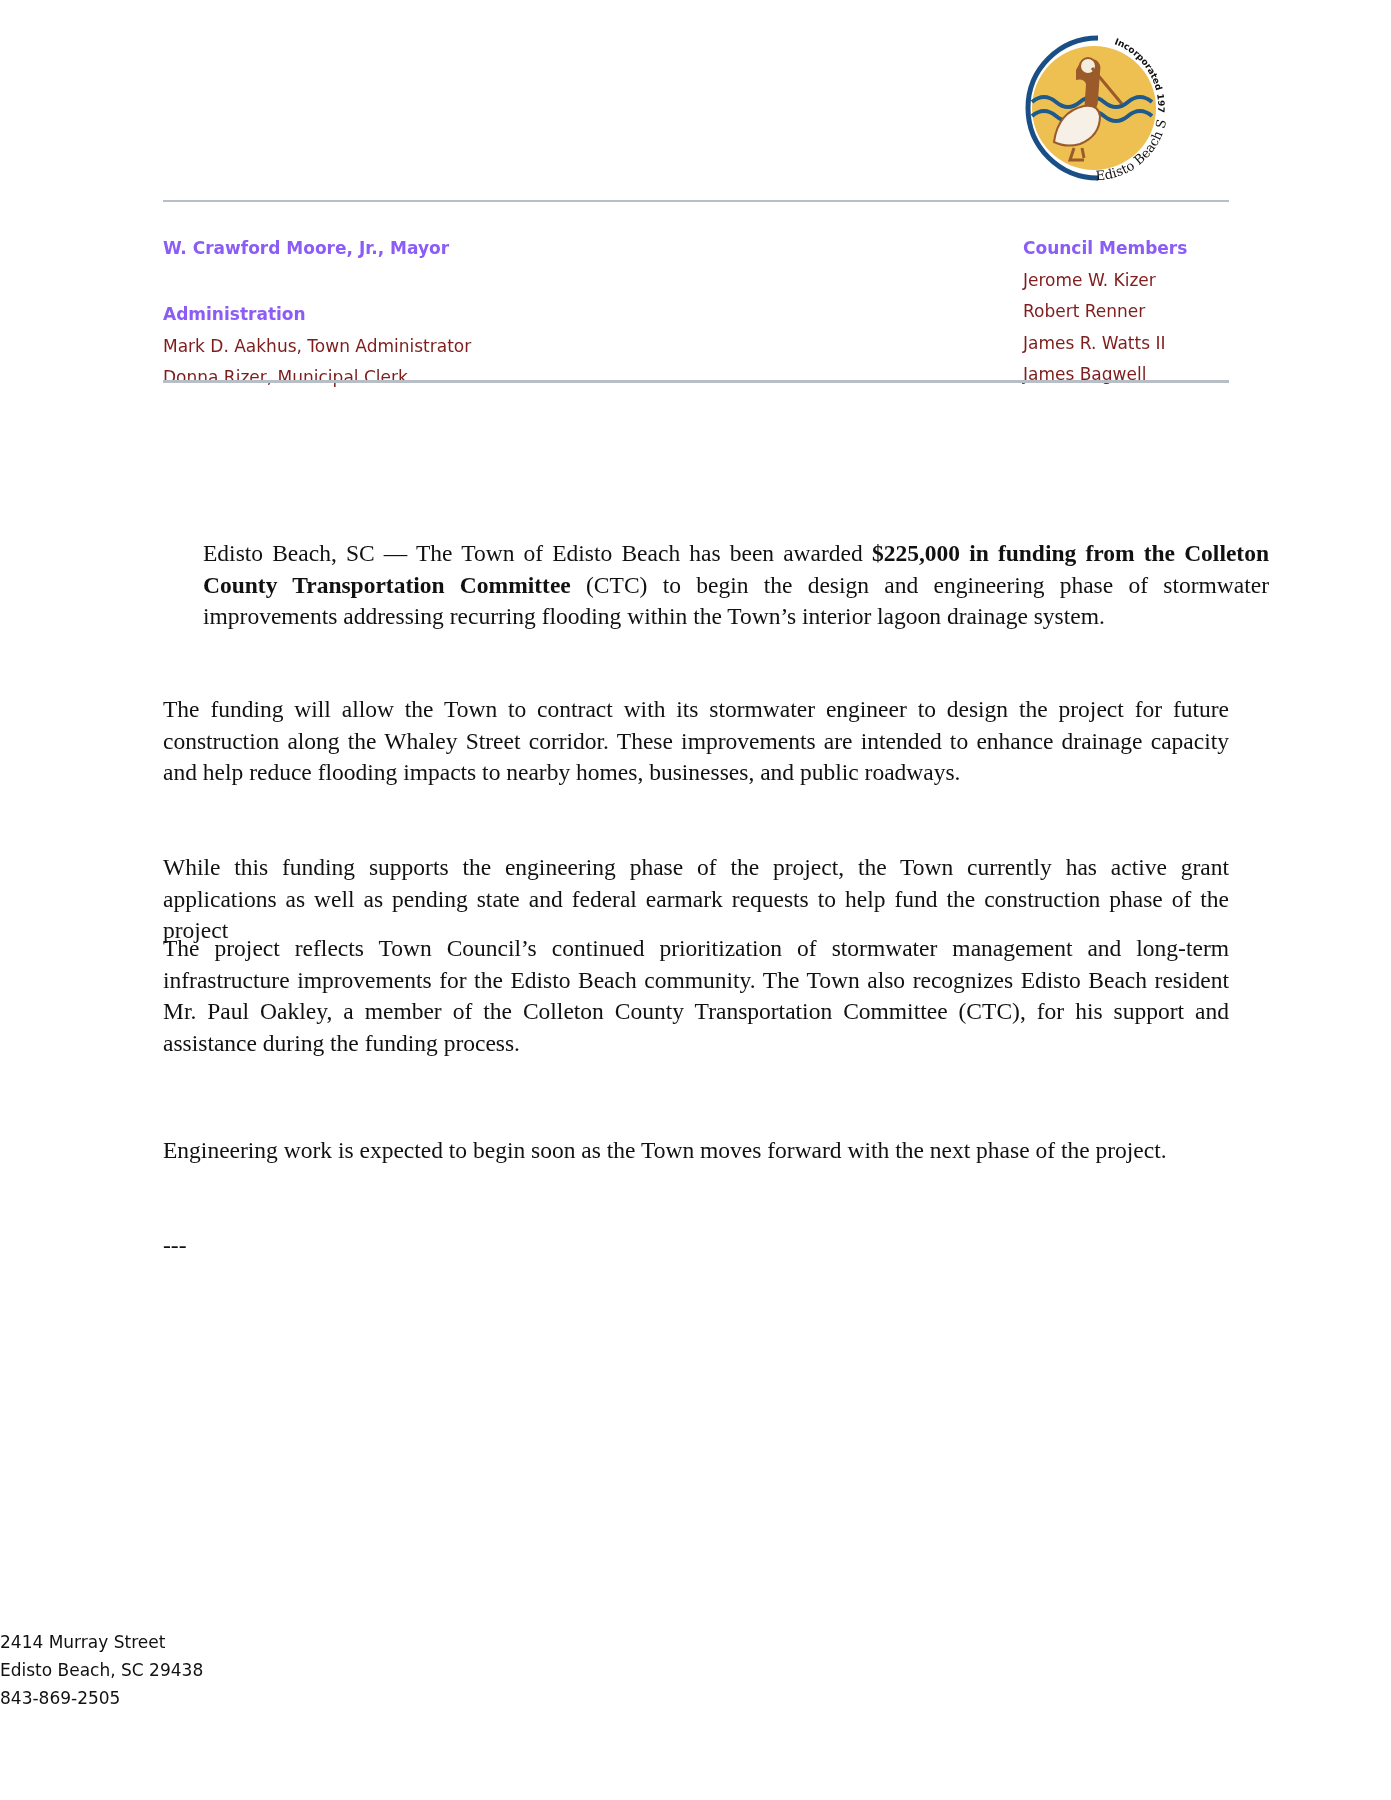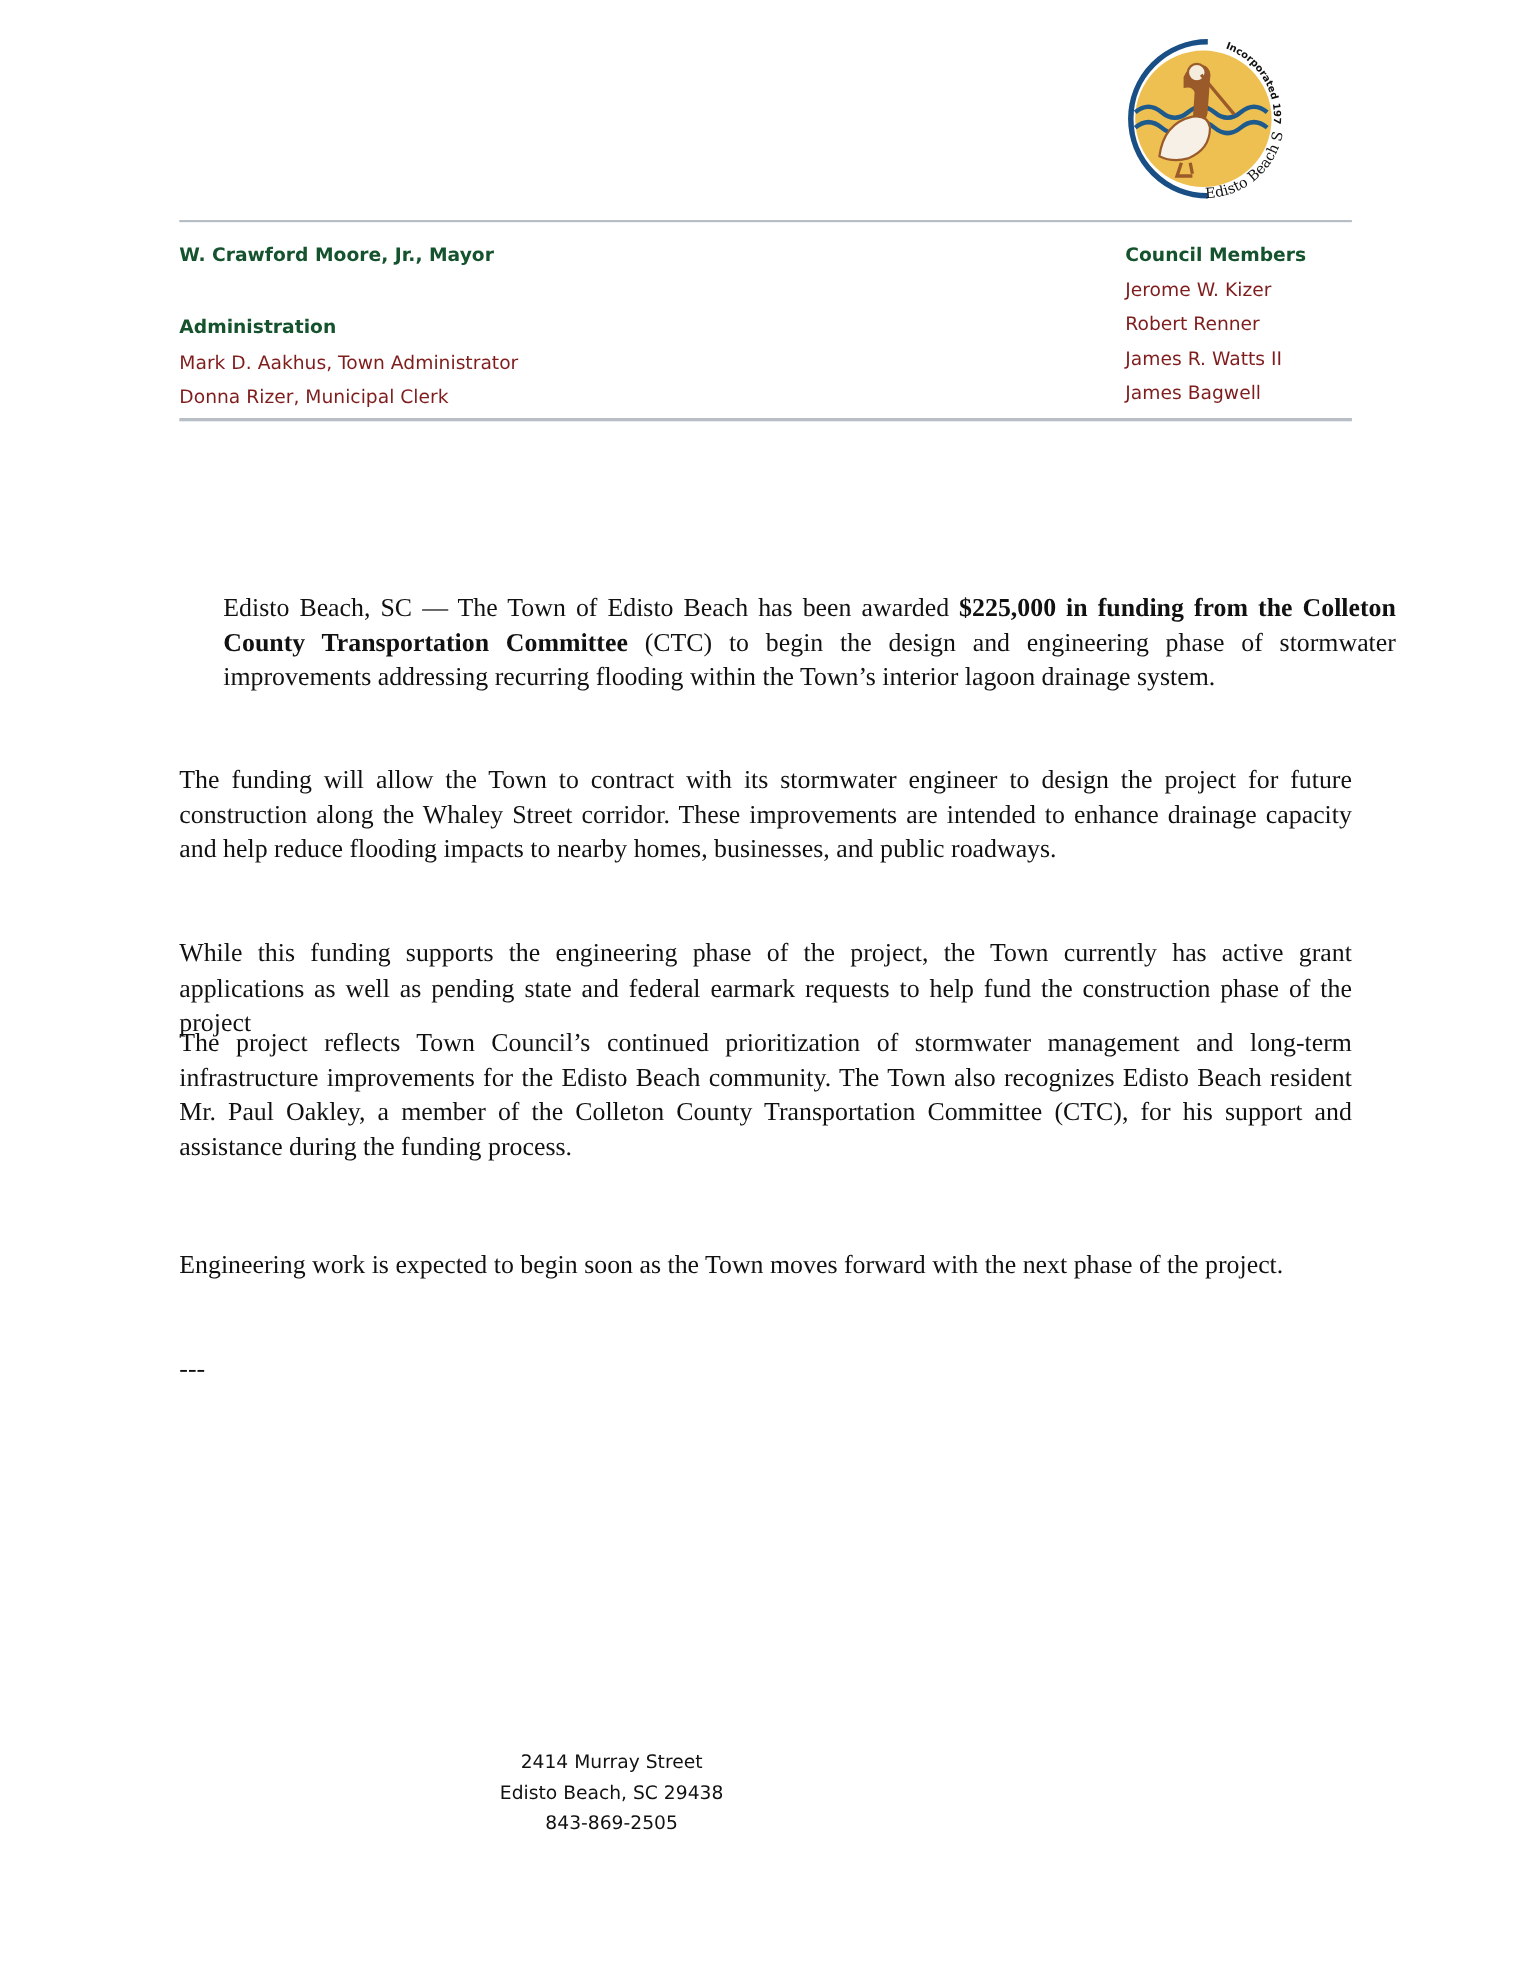--- a/index.html
+++ b/index.html
@@ -12,21 +12,21 @@
     font-size: 60px; letter-spacing: -2px; color: #111;
     white-space: nowrap; line-height: 80px;
   }
   .logo { position: absolute; left: 1018px; top: 30px; width: 160px; height: 160px; }
 
   .rule { position: absolute; left: 163px; width: 1066px; height: 2px; background: #b8bec6; }
   .rule.top { top: 200px; }
   .rule.bottom { top: 380px; height: 3px; }
 
   .hdr { font-family: "DejaVu Sans", sans-serif; font-size: 17px; line-height: 31.5px; position: absolute; white-space: nowrap; }
-  .hdr .b { font-weight: bold; color: #14532d; }
+  .hdr .b { font-weight: bold; color: #8b5cf6; margin-top: 16px; }
   .hdr .g { color: #7f1d1d; }
   .mayor { left: 163px; top: 217px; }
   .admin { left: 163px; top: 283px; }
   .council { left: 1023px; top: 217px; }
 
   .body-block {
     position: absolute; left: 163px; width: 1066px;
     font-family: "Liberation Serif", serif; font-size: 23.5px; line-height: 31.5px;
     color: #111;
   }
@@ -35,21 +35,21 @@
   .para { text-align: justify; text-align-last: left; }
   .p1 { top: 538px; margin-left: 40px; }
   .p2 { top: 694px; }
   .p3 { top: 852px; }
   .p4 { top: 933px; }
   .p5 { top: 1135px; }
   .dash { top: 1230px; }
   .bold { font-weight: bold; }
 
   .footer {
-    position: absolute; left: 0; width: 1112px; top: 1588px; text-align: center;
+    position: absolute; left: 0; width: 1112px; top: 1628px; 
     font-family: "DejaVu Sans", sans-serif; font-size: 17px; line-height: 28px; color: #111;
   }
 </style>
 </head>
 <body>
 
 <div class="page">
 
 
   <svg class="logo" viewBox="0 0 160 160">

